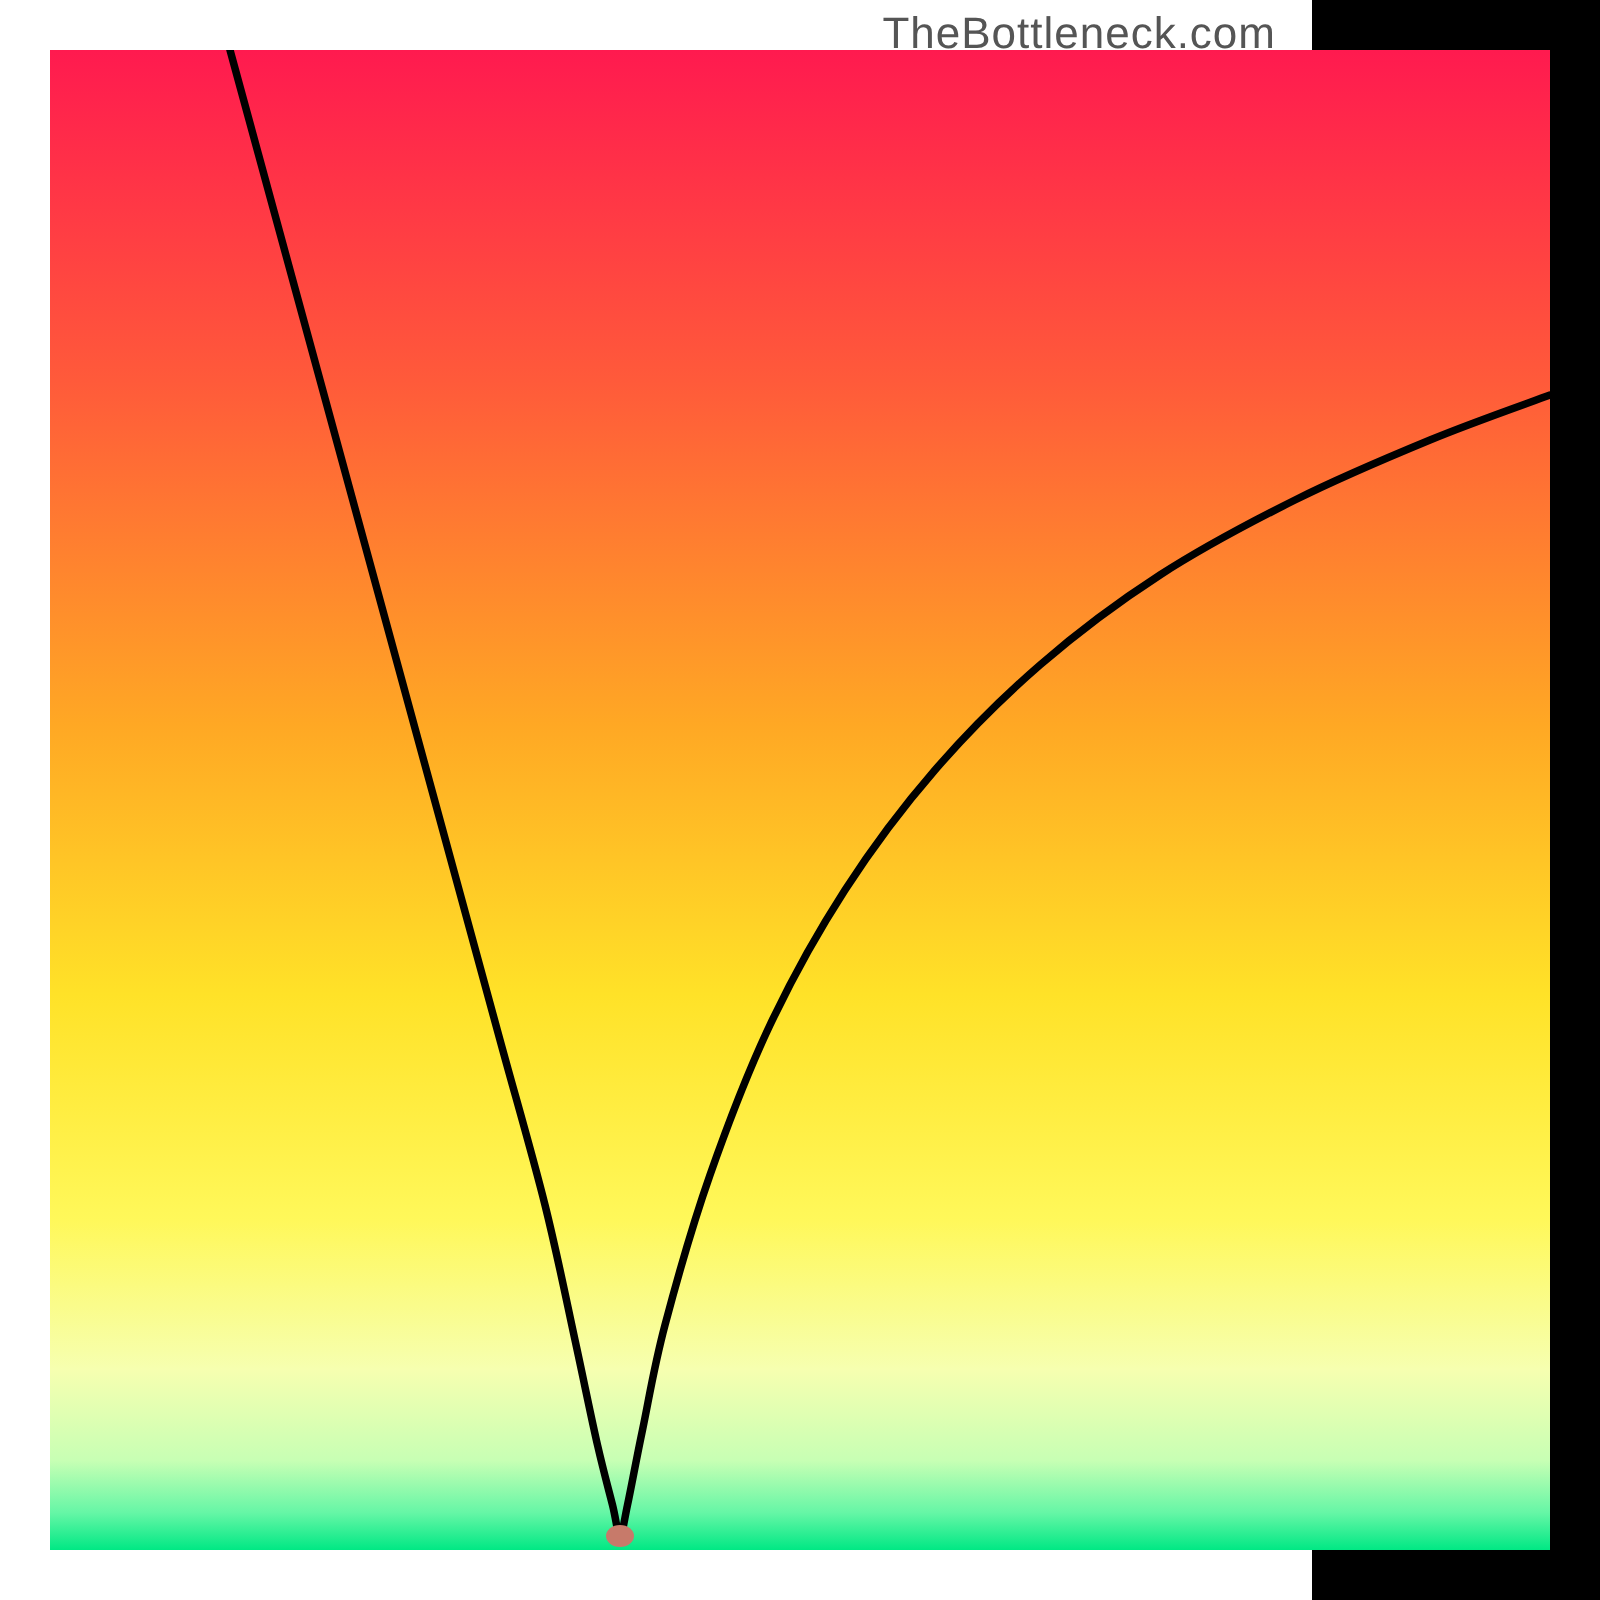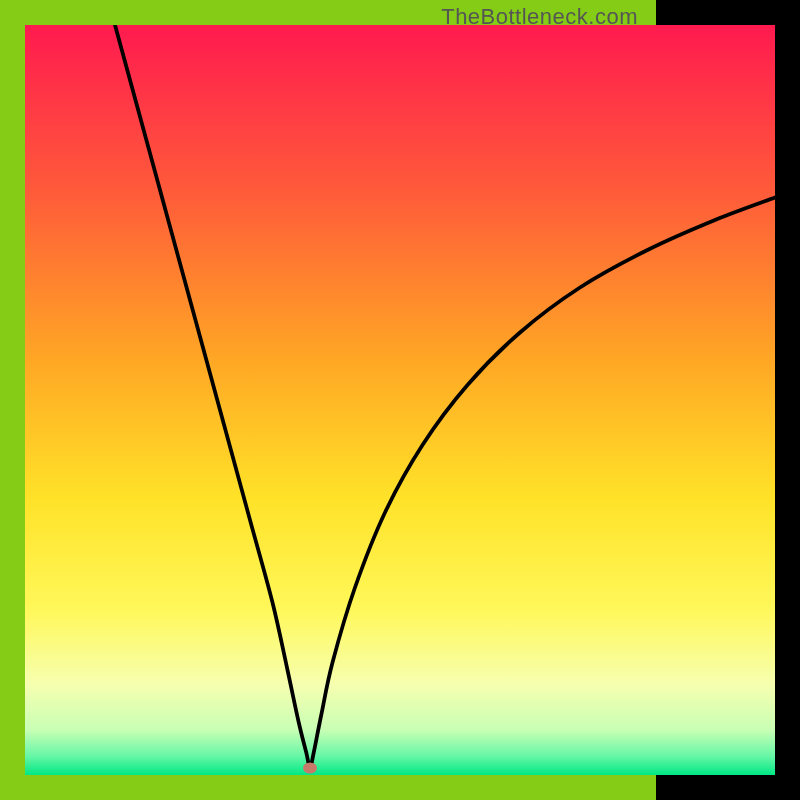--- a/index.html
+++ b/index.html
@@ -8,21 +8,21 @@
     width: 800px;
     height: 800px;
     background: #000;
     font-family: Arial, Helvetica, sans-serif;
     overflow: hidden;
   }
   .outer {
     position: relative;
     width: 656px;
     height: 800px;
-    background: #84cc16;
+    background: #ffffff;
   }
   .watermark {
     position: absolute;
     top: 4px;
     right: 18px;
     color: #555;
     font-size: 22px;
     letter-spacing: 0.5px;
     z-index: 5;
   }

